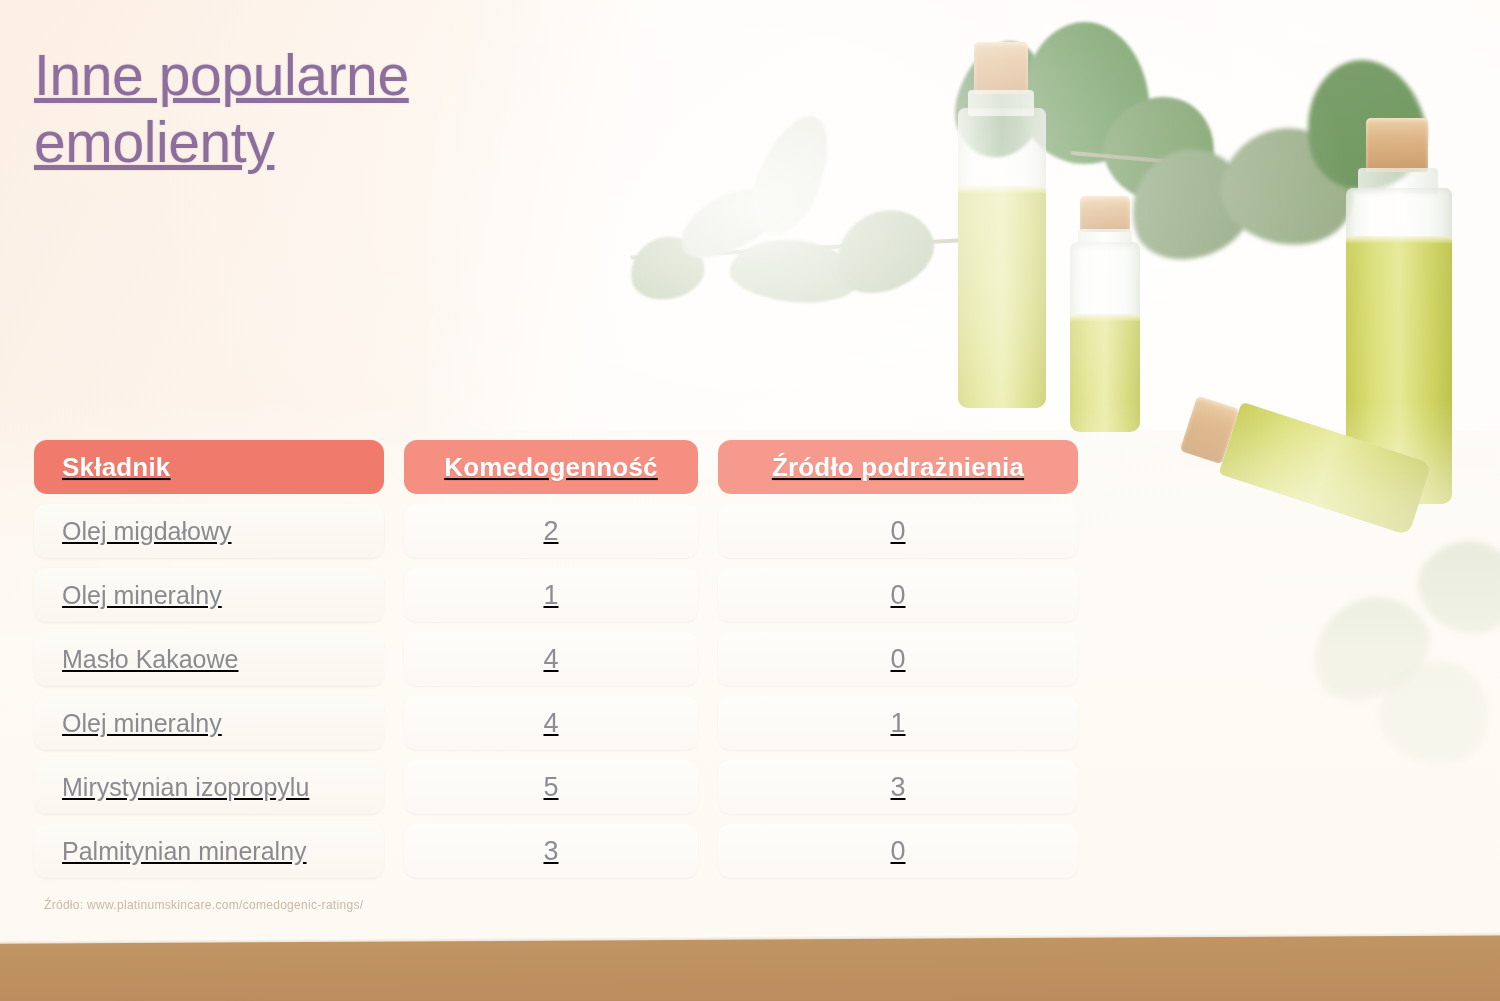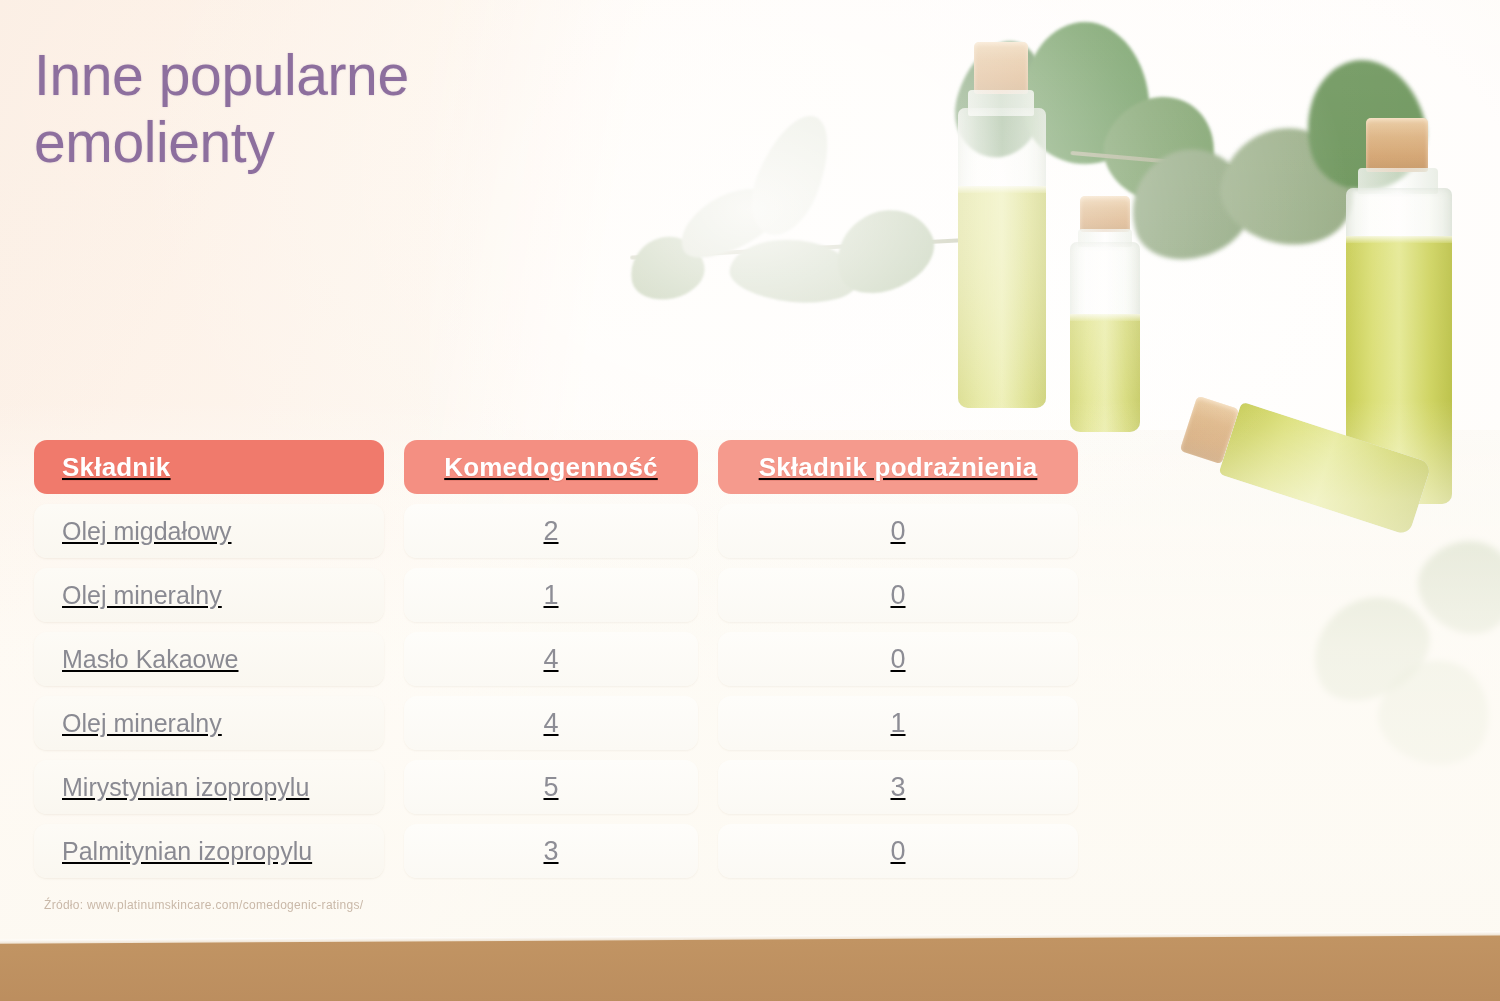--- a/index.html
+++ b/index.html
@@ -125,20 +125,21 @@
   .title {
     position:absolute;
     left:34px; top:42px;
     width:520px;
     font-size:57px;
     line-height:1.17;
     font-weight:400;
     letter-spacing:-0.4px;
     color:#8d6f9e;
     text-shadow:0 0 2px rgba(141,111,158,0.25);
+    text-decoration:underline;
   }
 
   
   .table { position:absolute; left:34px; top:440px; width:1100px; }
 
   .row { display:flex; gap:20px; margin-bottom:10px;text-decoration:underline; }
 
   .cell {
     height:54px;
     border-radius:13px;
@@ -262,21 +263,21 @@
     <div class="table-veil"></div>
     <div class="wash"></div>
 
     <div class="title">Inne popularne emolienty</div>
 
     <div class="table">
 
       <div class="row head">
         <div class="cell c-name">Składnik</div>
         <div class="cell c-com">Komedogenność</div>
-        <div class="cell c-irr">Składnik podrażnienia</div>
+        <div class="cell c-irr">Źródło podrażnienia</div>
       </div>
 
       <div class="row body">
         <div class="cell c-name">Olej migdałowy</div>
         <div class="cell c-com">2</div>
         <div class="cell c-irr">0</div>
       </div>
 
       <div class="row body">
         <div class="cell c-name">Olej mineralny</div>
@@ -296,21 +297,21 @@
         <div class="cell c-irr">1</div>
       </div>
 
       <div class="row body">
         <div class="cell c-name">Mirystynian izopropylu</div>
         <div class="cell c-com">5</div>
         <div class="cell c-irr">3</div>
       </div>
 
       <div class="row body">
-        <div class="cell c-name">Palmitynian izopropylu</div>
+        <div class="cell c-name">Palmitynian mineralny</div>
         <div class="cell c-com">3</div>
         <div class="cell c-irr">0</div>
       </div>
 
     </div>
 
     <div class="source">Źródło: www.platinumskincare.com/comedogenic-ratings/</div>
 
   </div>
 

